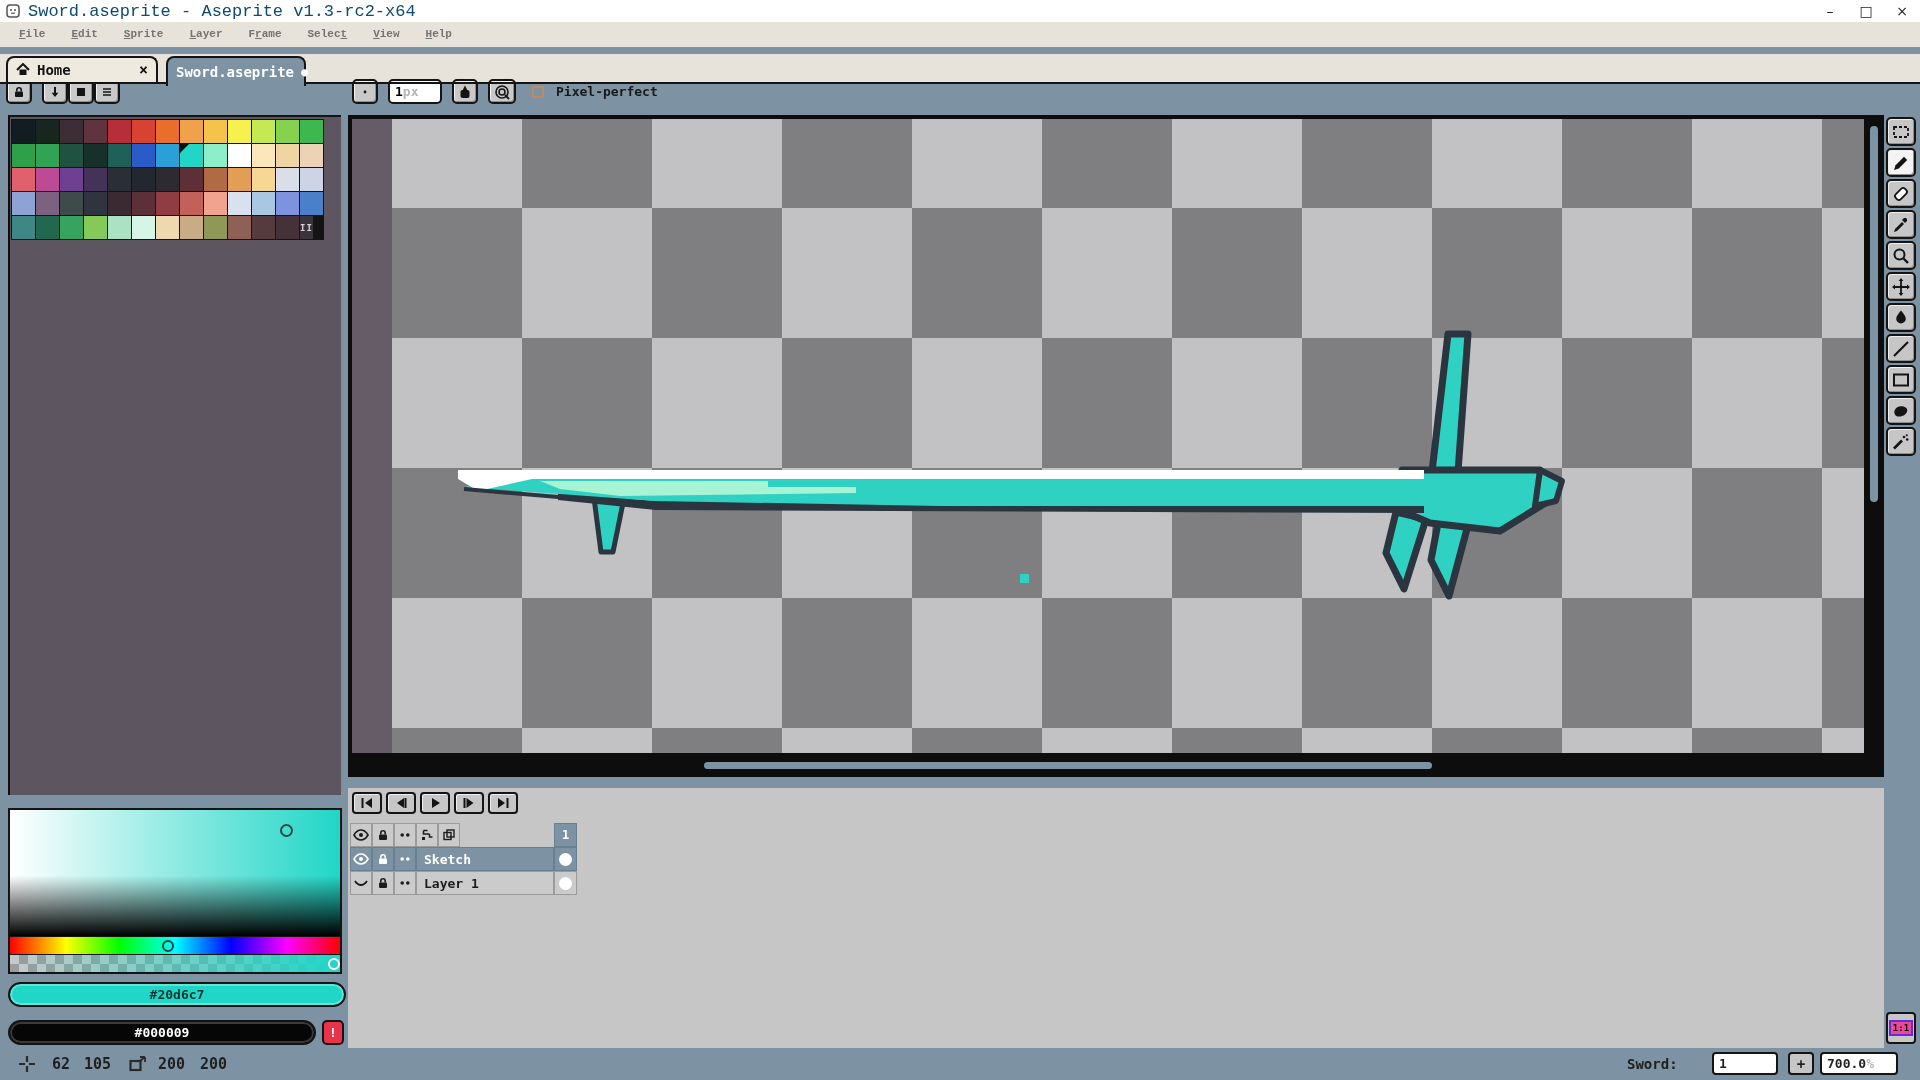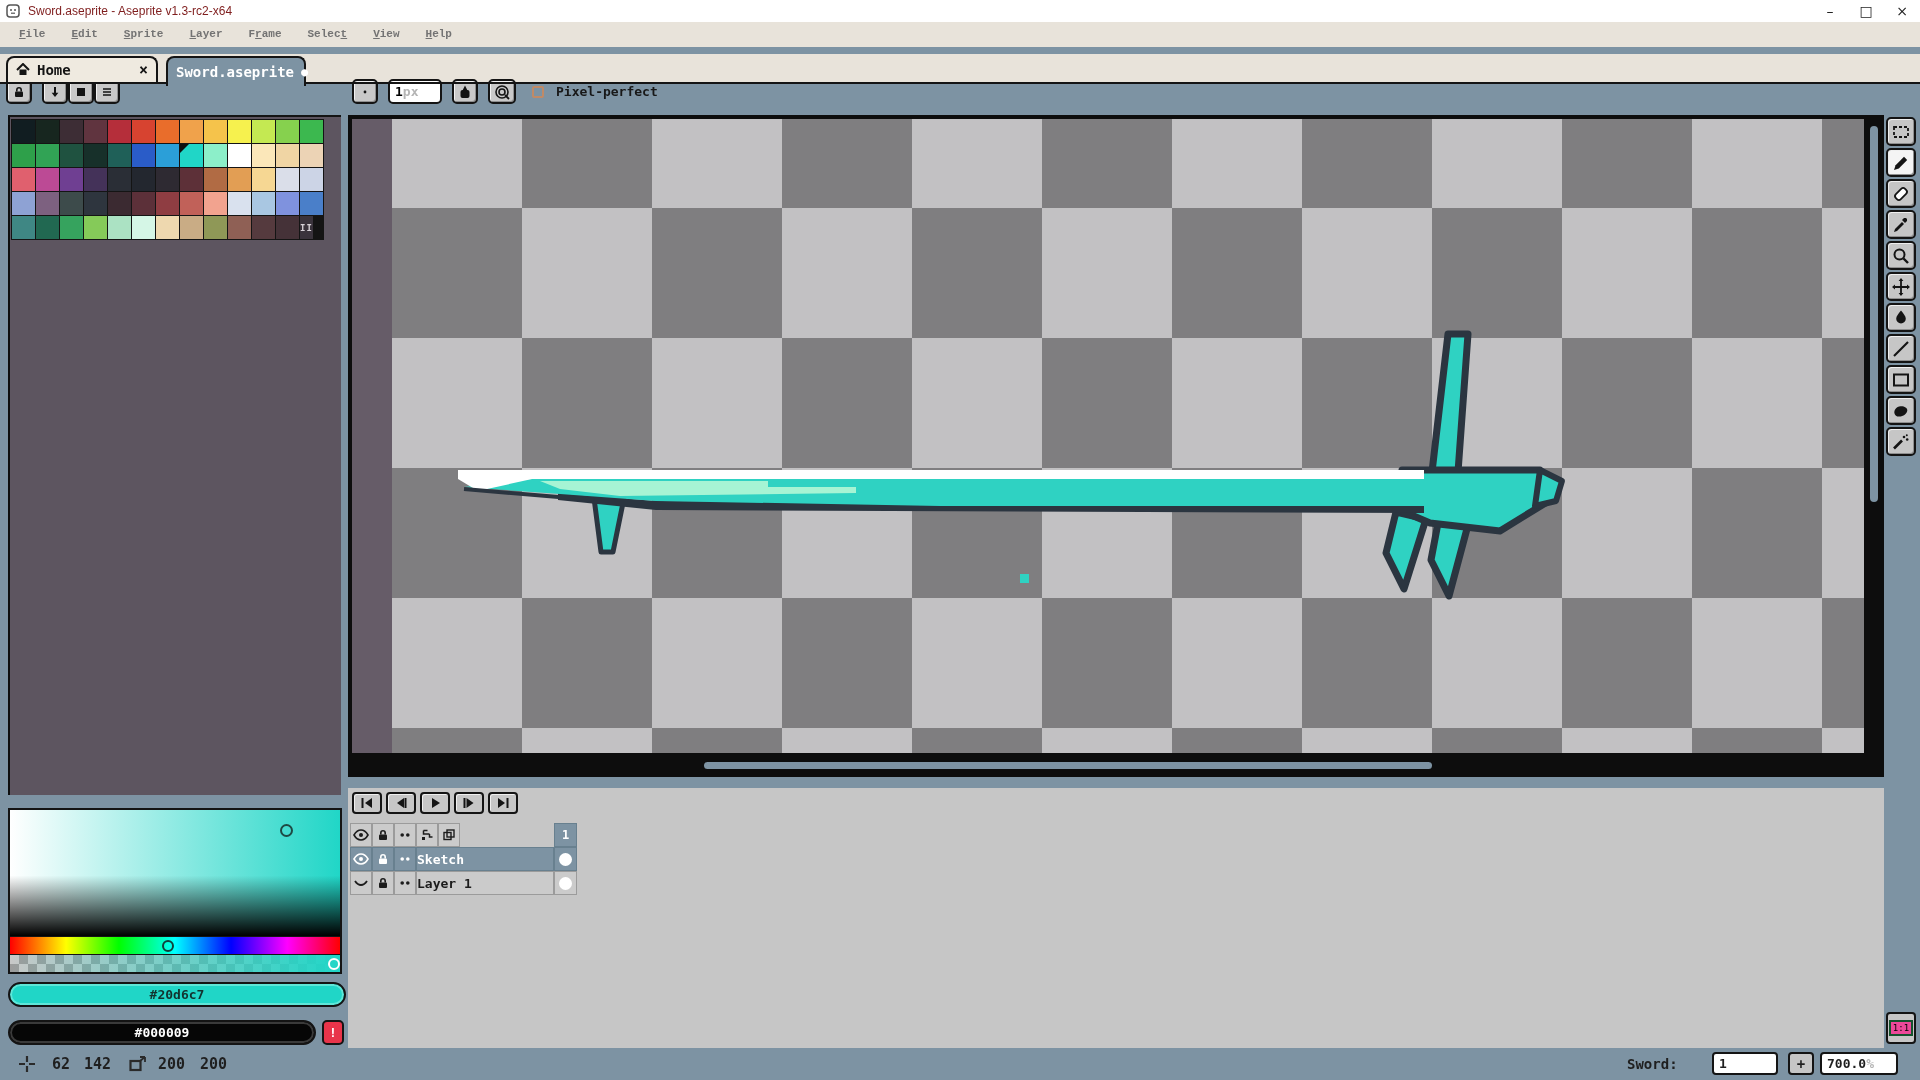--- a/index.html
+++ b/index.html
@@ -6,21 +6,21 @@
   body{
     width:1920px;height:1080px;overflow:hidden;position:relative;
     background:var(--bg,#7d93a3);
     font-family:"DejaVu Sans Mono", monospace;
     -webkit-font-smoothing:none;
   }
   .abs{position:absolute;}
   
   #titlebar{left:0;top:0;width:1920px;height:22px;background:#ffffff;display:flex;align-items:center;}
   #app-logo{margin:0 8px 0 6px;display:flex;}
-  #title-text{font-size:12px;color:#7f1d1d;font-family:Liberation Sans, sans-serif;}
+  #title-text{font-size:17px;color:#0c4a6e;font-family:Liberation Mono, monospace;}
   #win-controls{margin-left:auto;display:flex;height:100%;}
   .win-btn{width:36px;height:100%;display:flex;align-items:center;justify-content:center;font-size:14px;color:#222;font-family:"DejaVu Sans",sans-serif;}
   
   #menubar{left:0;top:22px;width:1920px;height:25px;background:var(--menubar,#e8e3da);display:flex;align-items:center;padding-left:6px;box-sizing:border-box;}
   .menu-item{padding:0 13px;font-size:11px;font-weight:bold;color:#737373;line-height:25px;font-family:Liberation Mono, monospace;}
   .menu-item .u{text-decoration:underline;}
   
   #tabbar{left:0;top:54px;width:1920px;height:30px;background:var(--menubar,#e8e3da);}
   #tabbar::after{content:"";position:absolute;left:0;bottom:0;width:100%;height:2px;background:#141414;z-index:2;}
   .tab{position:absolute;top:2px;height:26px;border:2px solid #141414;border-bottom:none;border-radius:8px 8px 0 0;display:flex;align-items:center;box-sizing:border-box;padding:0 8px;gap:7px;}
@@ -66,29 +66,29 @@
     background-color:var(--ck-light,#c2c1c3);
     background-image:conic-gradient(var(--ck-dark,#7f7e80) 25%,var(--ck-light,#c2c1c3) 25% 50%,var(--ck-dark,#7f7e80) 50% 75%,var(--ck-light,#c2c1c3) 75%);
     background-size:260px 260px;background-position:40px -41px;}
   #canvas-out-strip{position:absolute;left:0;top:0;width:40px;height:634px;background:var(--canvas-out,#665c68);}
   #vscroll-thumb{position:absolute;left:1522px;top:11px;width:8px;height:376px;background:var(--bg,#7d93a3);border-radius:4px;}
   #hscroll-thumb{position:absolute;left:356px;top:647px;width:728px;height:7px;background:var(--bg,#7d93a3);border-radius:4px;}
   
   .tool-btn{position:absolute;left:1886px;width:30px;height:29px;background:#c6c6c6;border:2px solid #141414;border-radius:5px;box-sizing:border-box;display:flex;align-items:center;justify-content:center;box-shadow:inset 1px 1px 0 #efefef, inset -1px -1px 0 #8f8f8f;}
   .tool-btn.active{background:#f4f4f4;}
   #one2one-btn{left:1886px;top:1012px;width:30px;height:32px;background:#c6c6c6;border:2px solid #141414;border-radius:4px;box-sizing:border-box;display:flex;align-items:center;justify-content:center;}
-  #one2one-btn span{border:2px solid #14532d;font-size:9px;font-weight:normal;padding:1px 2px;background:#ec4899;}
+  #one2one-btn span{border:2px solid #6d28d9;font-size:9px;font-weight:bold;padding:1px 2px;background:#ec4899;}
   
   #timeline{left:348px;top:788px;width:1536px;height:260px;background:var(--tl,#c6c6c6);}
   #playback{position:absolute;left:4px;top:4px;display:flex;gap:4px;}
   .pb-btn{width:30px;height:22px;background:#c6c6c6;border:2px solid #141414;border-radius:4px;box-sizing:border-box;display:flex;align-items:center;justify-content:center;box-shadow:inset 1px 1px 0 #efefef;}
   .tl-row{position:absolute;left:2px;display:flex;height:24px;}
   .tcell{width:22px;height:24px;box-sizing:border-box;border:1px solid #9b9b9b;background:#cbcbcb;display:flex;align-items:center;justify-content:center;color:#1c1c1c;}
   .tl-row.sel .tcell{background:var(--bg,#7d93a3);border-color:#68808f;color:#ffffff;}
-  .tname{width:138px;justify-content:flex-start;font-size:13px;font-weight:bold;color:#1c1c1c;}
+  .tname{width:138px;justify-content:flex-start;padding-left:7px;font-size:13px;font-weight:bold;color:#1c1c1c;}
   .tl-row.sel .tname{color:#ffffff;}
   .tspacer{width:94px;height:24px;}
   .fcell{width:23px;}
   #frame-head{background:var(--bg,#7d93a3);border-color:#68808f;color:#fff;font-size:12px;font-weight:bold;}
   .cel-dot{width:13px;height:13px;border-radius:50%;background:#ffffff;}
   
   #statusbar{left:0;top:1048px;width:1920px;height:32px;font-weight:bold;color:#1f1f1f;}
   #statusbar .txt{font-size:15px;}
   #frame-label{position:absolute;left:1627px;top:8px;font-size:14px;}
   .sb-input{position:absolute;top:4px;height:23px;background:#fff;border:2px solid #141414;border-radius:4px;box-sizing:border-box;display:flex;align-items:center;padding-left:5px;font-size:13px;font-weight:bold;}
@@ -555,21 +555,21 @@
         </div>
       </div>
     </div>
 </div>
 
 <div class="abs" id="statusbar">
   <span class="abs" style="left:18px;top:7px;" id="sb-cross"><svg viewBox="0 0 18 18" width="18" height="18">
         <path d="M9 1v6M9 11v6M1 9h6M11 9h6" stroke="#2a2a2a" stroke-width="2.2"></path>
       </svg></span>
   <span class="abs txt" style="left:52px;top:7px;">62</span>
-  <span class="abs txt" style="left:84px;top:7px;">142</span>
+  <span class="abs txt" style="left:84px;top:7px;">105</span>
   <span class="abs" style="left:128px;top:7px;" id="sb-size"><svg viewBox="0 0 19 18" width="19" height="18">
         <rect x="2.5" y="6" width="10" height="9" fill="none" stroke="#2a2a2a" stroke-width="2.2"></rect>
         <path d="M12 6l5-4M17 2v5M17 2h-5" stroke="#2a2a2a" stroke-width="1.8" fill="none"></path>
       </svg></span>
   <span class="abs txt" style="left:158px;top:7px;">200</span>
   <span class="abs txt" style="left:200px;top:7px;">200</span>
   <span id="frame-label">Sword:</span>
   <div class="sb-input" style="left:1712px;width:66px;">
     <span>1</span>
   </div>

